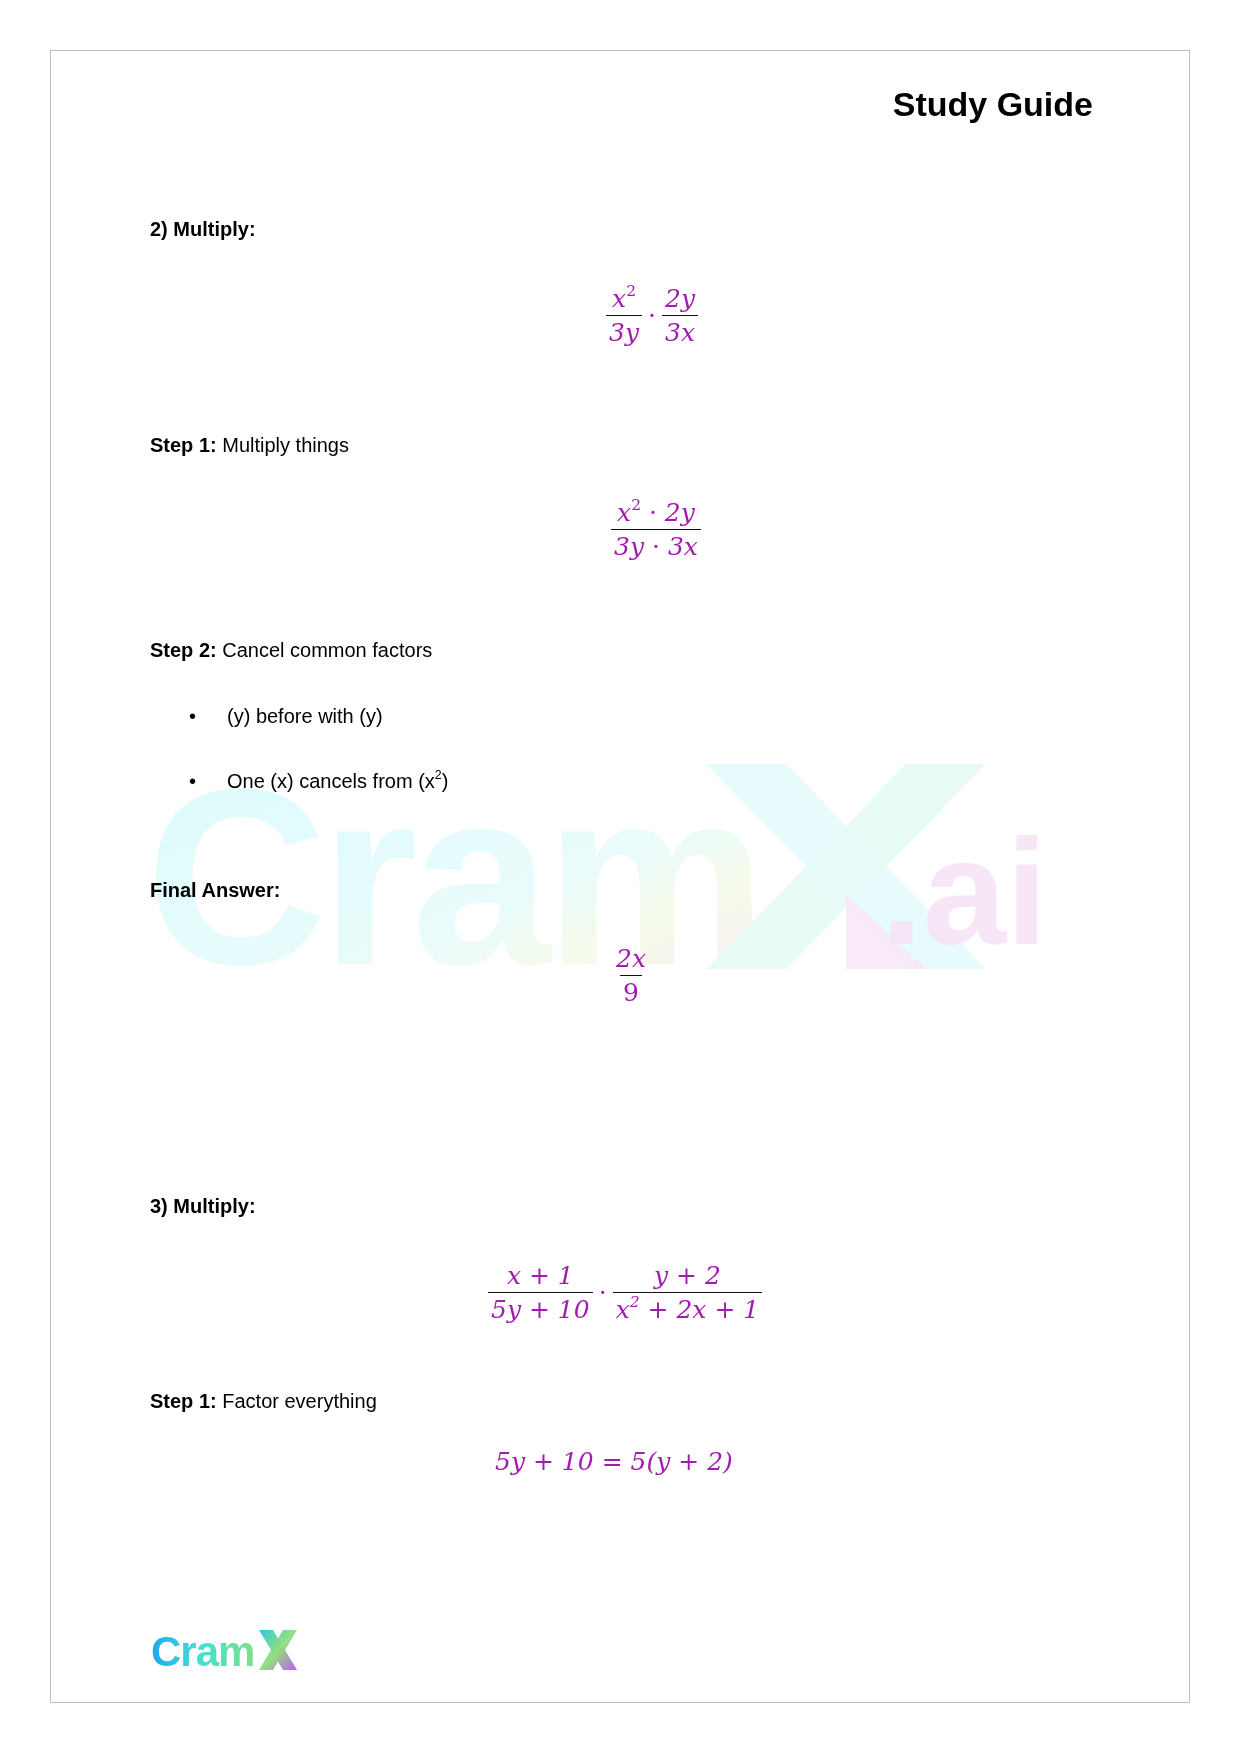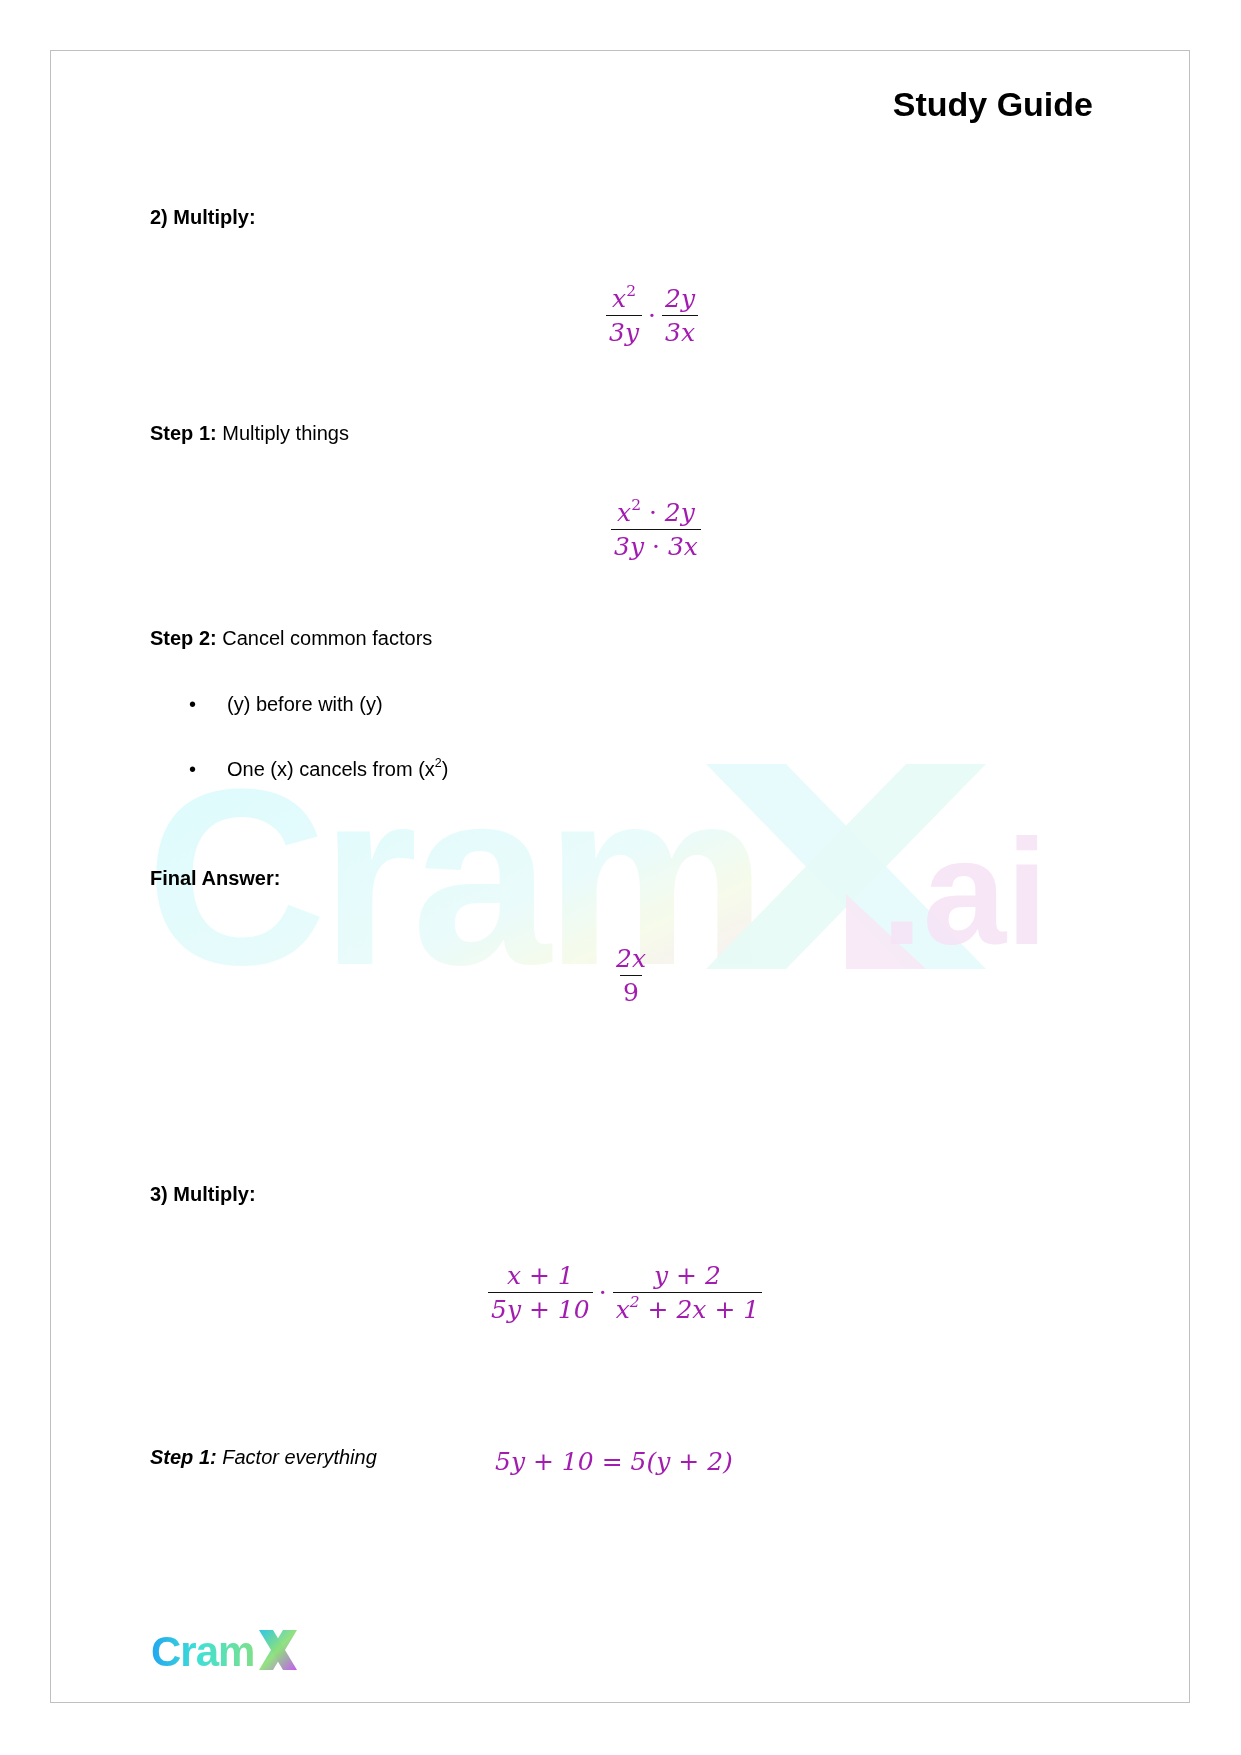--- a/index.html
+++ b/index.html
@@ -1,20 +1,20 @@
 <!DOCTYPE html>
 <html><head>
 <meta charset="utf-8">
 <style>
   html, body { margin:0; padding:0; background:#ffffff; }
   body { width:1241px; height:1755px; position:relative; overflow:hidden; font-family:"Liberation Sans", sans-serif; color:#000; }
   .page { position:absolute; left:50px; top:50px; width:1140px; height:1653px; border:1px solid #c0c0c0; box-sizing:border-box; background:#fff; }
   .abs { position:absolute; white-space:nowrap; }
   .title { font-weight:bold; font-size:34px; right:0; }
-  .txt { font-size:20px; line-height:24px; }
+  .txt { font-size:20px; line-height:24px;margin-top:12px; }
   .b { font-weight:bold; }
   .math { font-family:"DejaVu Serif", "Liberation Serif", serif; font-size:25px; color:#a21caf; }
   .mi { font-style:italic; }
   .frac { display:inline-flex; flex-direction:column; align-items:center; vertical-align:middle; }
   .frac .num { padding:0 3px 2px 3px; }
   .frac .den { border-top:1.6px solid #111; padding:2px 3px 0 3px; }
   .cdot { display:inline-block; margin:0 6px; vertical-align:middle; }
   sup { font-size:0.62em; vertical-align:0.7em; line-height:0; }
   .watermark { position:absolute; left:95px; top:713px; width:960px; height:240px; pointer-events:none; }
   .logo { position:absolute; left:100px; top:1575px; }
@@ -92,21 +92,21 @@
   <div class="abs math" style="left:437px; top:1210px;">
     <span class="frac">
       <span class="num mi">x + 1</span>
       <span class="den mi">5y + 10</span>
     </span><span class="cdot">·</span><span class="frac">
       <span class="num mi">y + 2</span>
       <span class="den mi"><span>x</span><sup>2</sup><span> + 2x + 1</span></span>
     </span>
   </div>
 
-  <div class="abs txt" style="left:99px; top:1394px;font-style:italic;">
+  <div class="abs txt" style="left:99px; top:1326px;">
     <span class="b">Step 1:</span><span> Factor everything</span>
   </div>
 
   <div class="abs math" style="left:444px; top:1396px;">
     <span class="mi">5y + 10 = 5(y + 2)</span>
   </div>
 
 
   <svg class="logo" width="160" height="50" viewBox="0 0 160 50">
     <defs>

